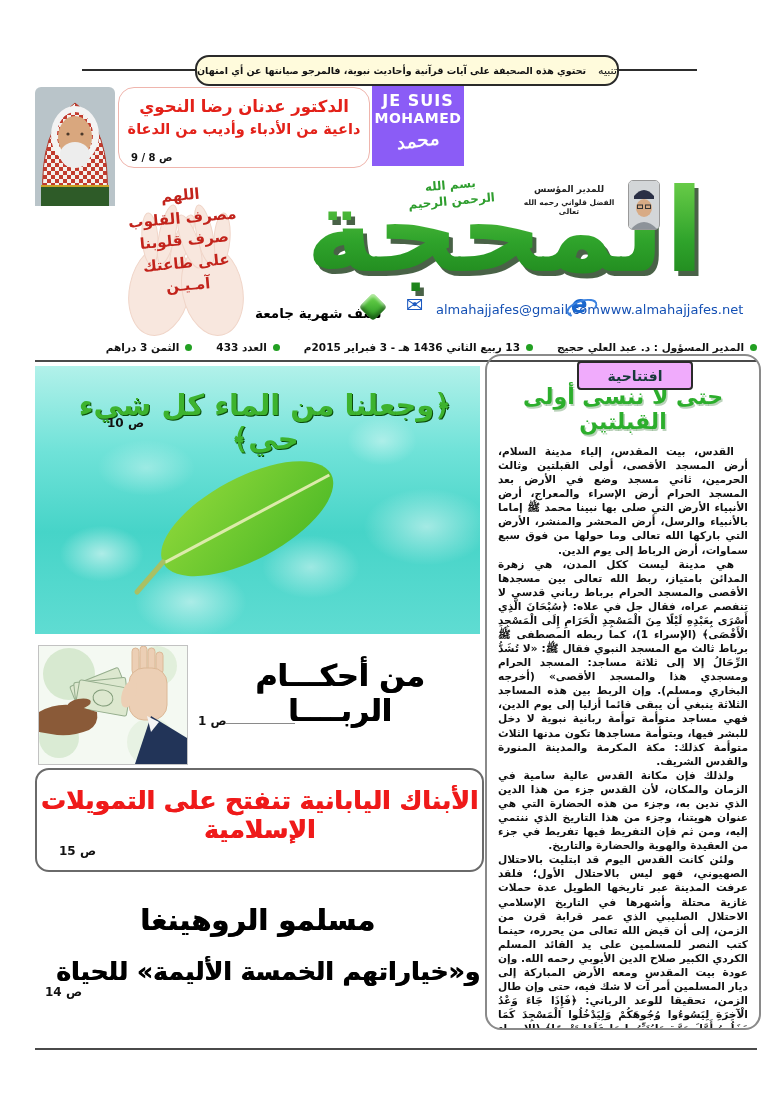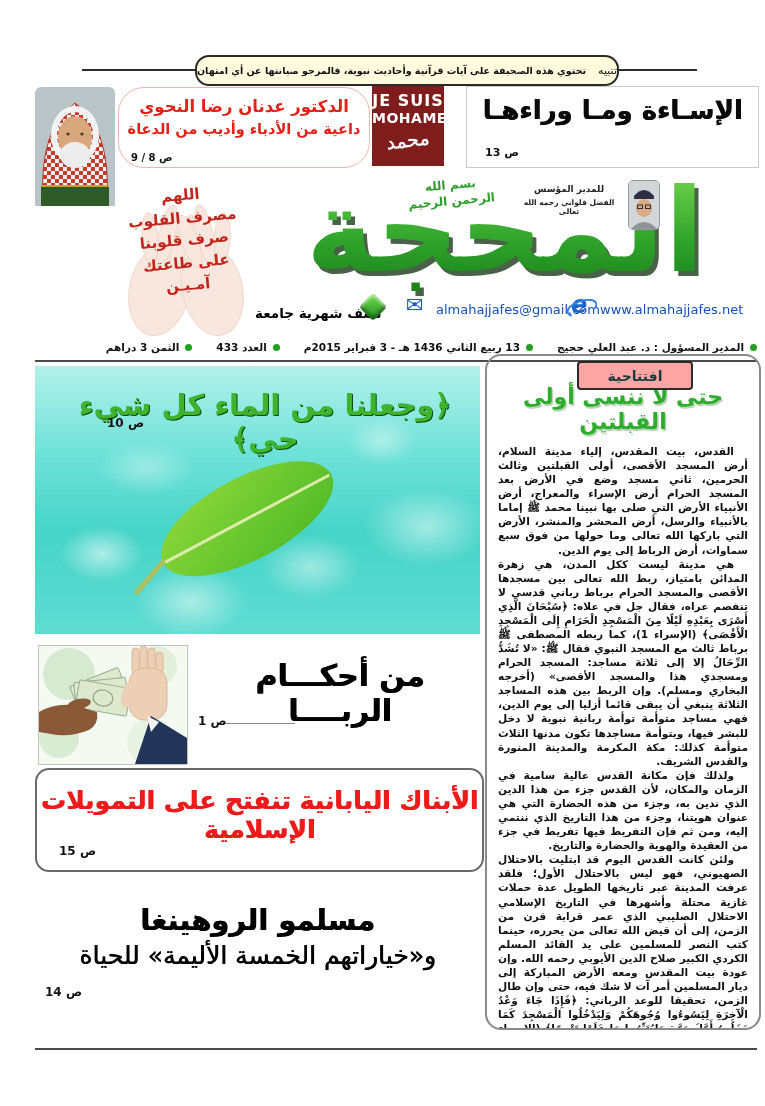--- a/index.html
+++ b/index.html
@@ -11,25 +11,25 @@
   
   .notice-line{top:69px;left:82px;width:615px;height:2px;background:#2d2d2d;}
   .notice-pill{top:55px;left:195px;height:27px;display:flex;align-items:center;gap:12px;
 ateri     padding:0 16px;background:#fffbdc;border:2px solid #2a2a2a;border-radius:14px;
      white-space:nowrap;z-index:2;}
   .notice-pill .lbl{font-weight:normal;font-size:11px;color:#111;}
   .notice-pill .txt{font-size:9.5px;color:#111;font-weight:bold;}
 
   
   .sheikh{top:87px;left:35px;width:80px;height:119px;border-radius:6px 6px 0 0;overflow:hidden;}
-  .doctor-box{top:87px;left:118px;width:250px;height:79px;border:1.5px solid #efb5ad;border-radius:26px;}
+  .doctor-box{top:87px;left:118px;width:250px;height:79px;border:1.5px solid #efb5ad;border-radius:16px;}
   .doctor-box .l1{margin-top:9px;text-align:center;color:#e32119;font-weight:bold;font-size:16.5px;}
   .doctor-box .l2{margin-top:5px;text-align:center;color:#e32119;font-weight:bold;font-size:14.5px;}
   .doctor-box .pg{position:absolute;left:12px;bottom:4px;font-size:10px;font-weight:bold;color:#111;direction:rtl;}
-  .jesuis{top:86px;left:372px;width:72px;height:80px;background:#7f1d1d;color:#fff;text-align:center;direction:ltr;}
+  .jesuis{top:86px;left:372px;width:92px;height:80px;background:#8b5cf6;color:#fff;text-align:center;direction:ltr;}
   .jesuis .j1{font-size:16px;font-weight:bold;letter-spacing:1px;margin-top:5px;}
   .jesuis .j2{font-size:14px;font-weight:bold;letter-spacing:.5px;}
   .jesuis .cal{font-size:19px;margin-top:3px;transform:rotate(-7deg);display:inline-block;
      text-shadow:0 0 1px #fff;}
   .lead-box{top:86px;left:466px;width:291px;height:80px;border:1px solid #c9c9c9;}
   .lead-box .t{margin-top:8px;text-align:center;font-size:26px;font-weight:bold;color:#0a0a0a;
      text-shadow:.6px 0 0 #0a0a0a;}
   .lead-box .pg{position:absolute;left:18px;bottom:8px;font-size:11px;font-weight:bold;color:#111;}
 
   
@@ -77,21 +77,21 @@
       radial-gradient(90px 55px at 88% 60%, rgba(255,255,255,.5), transparent 70%),
       radial-gradient(50px 35px at 78% 28%, rgba(255,255,255,.4), transparent 70%),
       radial-gradient(70px 40px at 25% 38%, rgba(255,255,255,.35), transparent 70%),
       linear-gradient(180deg,#b2f1ea 0%,#6fe2d8 32%,#46d4c8 62%,#5fdcd2 100%);}
   .sea .verse{position:absolute;top:22px;right:10px;width:410px;text-align:center;
       font-size:29px;font-weight:bold;color:#3db32e;text-shadow:1px 1px 0 #0a4d0a;}
   .sea .pg{position:absolute;left:72px;top:50px;font-size:12px;font-weight:bold;color:#111;}
   .leaf{position:absolute;left:90px;top:70px;width:250px;height:180px;}
 
   
-  .ed-tab{top:361px;left:577px;width:112px;height:25px;background:#fca5a5;border:2px solid #2a2a2a;
+  .ed-tab{top:361px;left:577px;width:112px;height:25px;background:#f0abfc;border:2px solid #2a2a2a;
       border-radius:4px;z-index:3;display:flex;align-items:center;justify-content:center;
       font-size:14px;font-weight:bold;color:#173a3a;}
   .ed-box{top:354px;left:485px;width:272px;height:672px;border:2px solid #8a8a8a;border-radius:16px;
       overflow:hidden;padding:0;}
   .ed-head{margin-top:28px;text-align:center;font-size:22px;font-weight:bold;color:#2cae2c;
       text-shadow:1.5px 1.5px 0 rgba(30,110,30,.3);}
   .ed-body{margin:10px 11px 0 11px;font-size:10.6px;font-weight:bold;line-height:1.33;
       text-align:justify;color:#101010;}
   .ed-body p{margin:0;text-indent:14px;}
 
@@ -105,21 +105,21 @@
 
   
   .banks{top:768px;left:35px;width:445px;height:100px;border:2px solid #6a6a6a;border-radius:14px;}
   .banks .t{margin-top:16px;text-align:center;font-size:25px;font-weight:bold;color:#ef1a1a;
       text-shadow:.7px 0 0 #ef1a1a;}
   .banks .pg{position:absolute;left:22px;bottom:12px;font-size:12px;font-weight:bold;color:#111;}
 
   
   .roh{top:903px;left:35px;width:445px;height:125px;}
   .roh .l1{text-align:center;font-size:29px;font-weight:bold;color:#000;text-shadow:.7px 0 0 #000;}
-  .roh .l2{margin-top:4px;text-align:center;font-size:25px;font-weight:normal;color:#000;text-shadow:.7px 0 0 #000;}
+  .roh .l2{margin-top:20px;font-size:25px;font-weight:bold;color:#000;text-shadow:.7px 0 0 #000;}
   .roh .pg{position:absolute;left:10px;top:82px;font-size:12px;font-weight:bold;color:#111;}
 </style>
 </head>
 <body>
 
 <div class="page">
 
   <div class="abs notice-line"></div>
   <div class="abs notice-pill">
     <span class="lbl">تنبيه</span>
@@ -152,24 +152,20 @@
     <div class="l2">داعية من الأدباء وأديب من الدعاة</div>
     <div class="pg">ص 8 / 9</div>
   </div>
 
   <div class="abs jesuis">
     <div class="j1">JE SUIS</div>
     <div class="j2">MOHAMED</div>
     <div><span class="cal">محمد</span></div>
   </div>
 
-  <div class="abs lead-box">
-    <div class="t">الإسـاءة ومـا وراءهـا</div>
-    <div class="pg">ص 13</div>
-  </div>
 
   <div class="abs hands">
     <svg viewBox="0 0 136 168">
       <g fill="#f8e7de" stroke="#f0d5c8" stroke-width="1">
         <g transform="rotate(12 42 112)">
           <ellipse cx="42" cy="114" rx="30" ry="46"></ellipse>
           <ellipse cx="22" cy="66" rx="8" ry="26" transform="rotate(-16 22 66)"></ellipse>
           <ellipse cx="38" cy="58" rx="8" ry="30"></ellipse>
           <ellipse cx="54" cy="62" rx="8" ry="28" transform="rotate(8 54 62)"></ellipse>
         </g>

